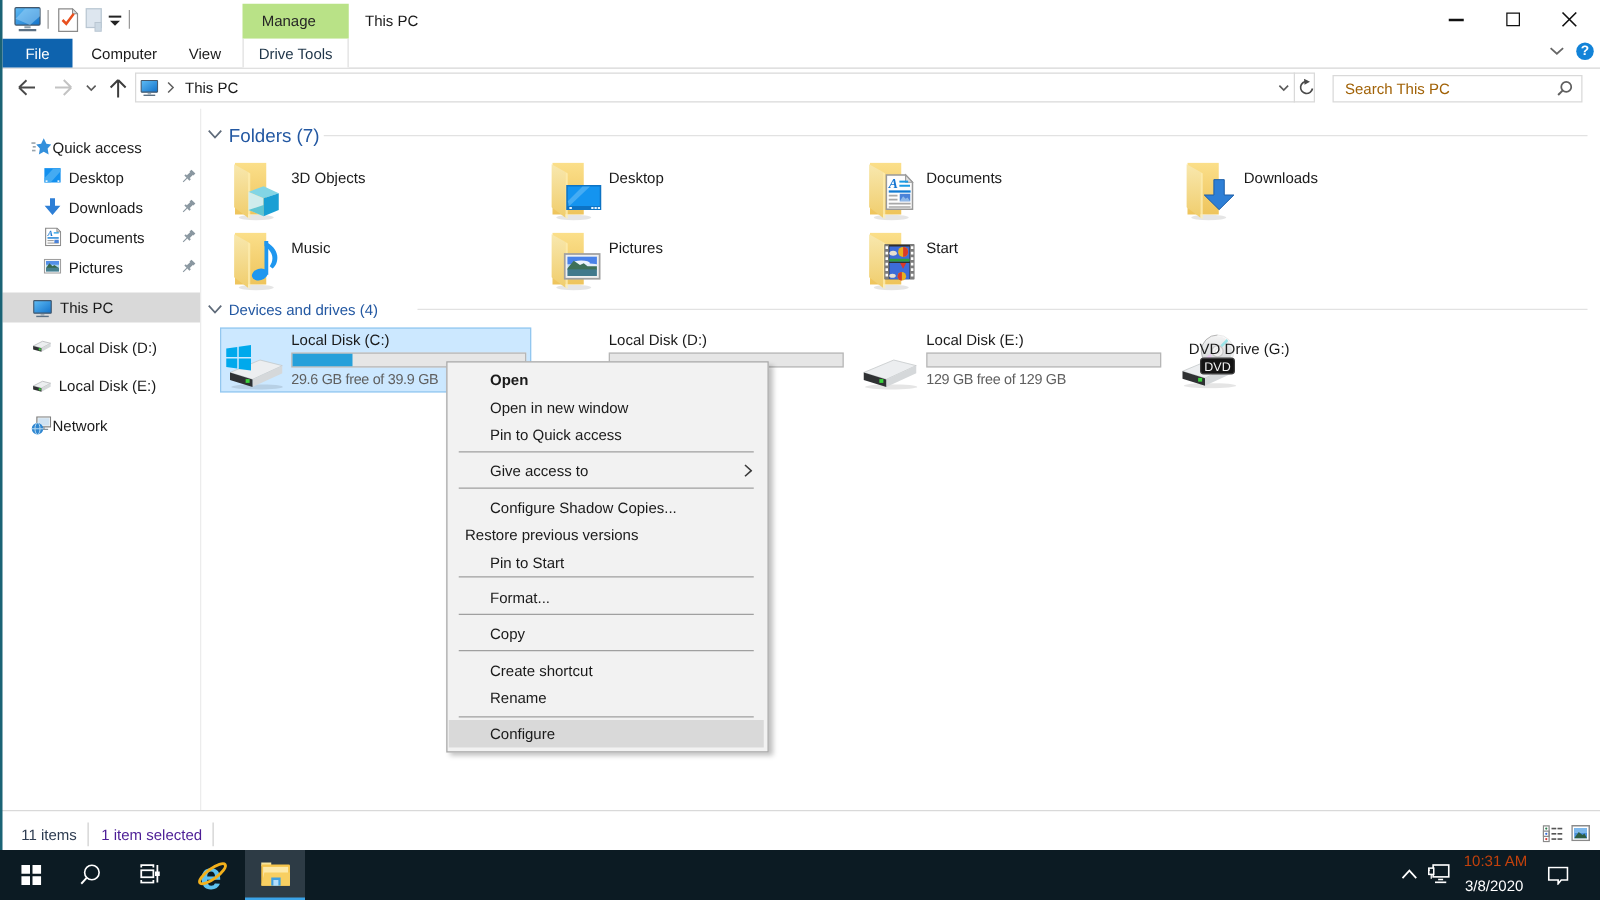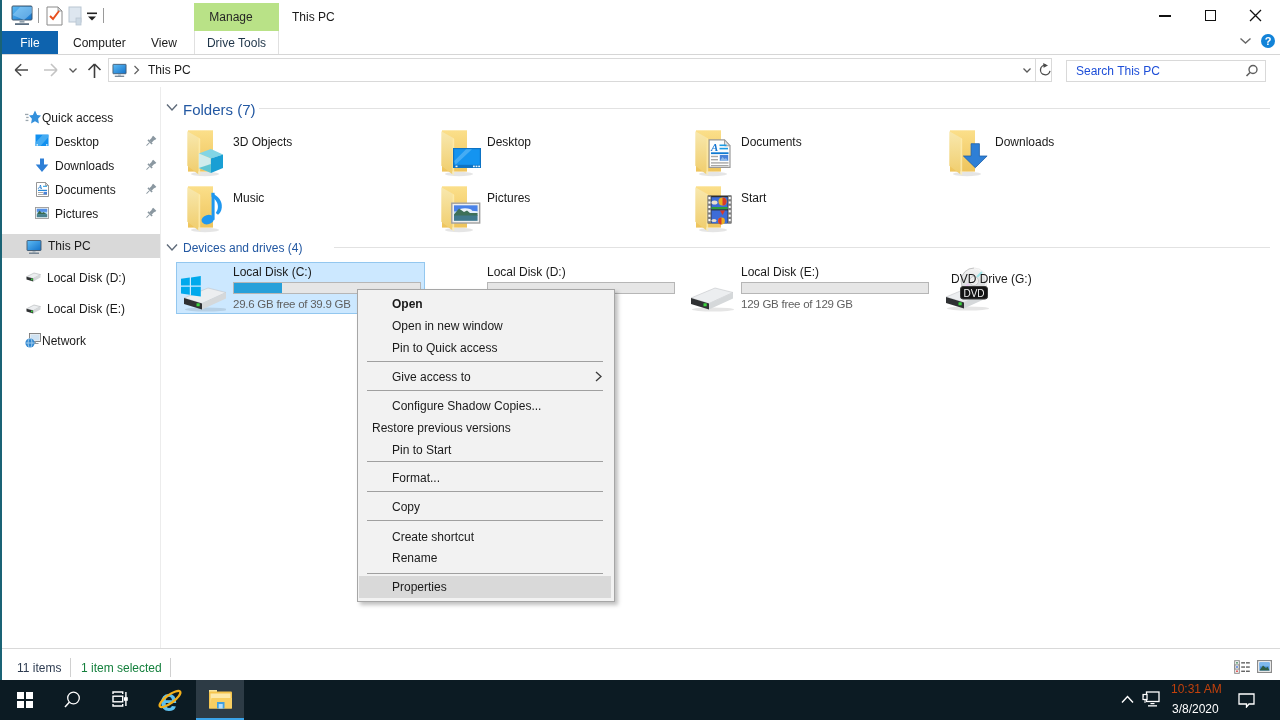--- a/index.html
+++ b/index.html
@@ -123,21 +123,21 @@
 <div class="txt ctr" style="left:148px;top:70px">This PC</div>
 <svg class="abs" style="left:1022px;top:67px" width="10" height="7" viewBox="0 0 10 7">
   <path d="M1.5,1.5 L5,5 L8.5,1.5" fill="none" stroke="#5a5a5a" stroke-width="1.3"></path>
 </svg>
 <div class="abs" style="left:1035px;top:58px;width:1px;height:24px;background:#d9d9d9"></div>
 <svg class="abs" style="left:1038.5px;top:63px" width="13" height="14" viewBox="0 0 13 14">
   <path d="M11,7.8 A4.8,4.8 0 1 1 6.8,2.2" fill="none" stroke="#4a4a4a" stroke-width="1.3"></path>
   <polygon points="4.2,0 9,2.4 4.6,4.8" fill="#4a4a4a"></polygon>
 </svg>
 <div class="abs" style="left:1066px;top:60px;width:200px;height:22px;border:1px solid #d9d9d9;background:#fff"></div>
-<div class="txt ctr" style="left:1076px;top:71px;color:#1d4ed8">Search This PC</div>
+<div class="txt ctr" style="left:1076px;top:71px;color:#a16207">Search This PC</div>
 <svg class="abs" style="left:1245px;top:64px" width="14" height="14" viewBox="0 0 14 14">
   <circle cx="8" cy="5.5" r="4" fill="none" stroke="#5f5f5f" stroke-width="1.4"></circle>
   <path d="M5,8.5 L1.5,12" stroke="#5f5f5f" stroke-width="1.6"></path>
 </svg>
 
 <div class="abs" style="left:160px;top:87px;width:1px;height:561px;background:#ececec"></div>
 
 <div class="abs" style="left:2px;top:234px;width:158px;height:24px;background:#d9d9d9"></div>
 
 <svg class="abs" style="left:25px;top:110px" width="16" height="15" viewBox="0 0 16 15">
@@ -416,26 +416,26 @@
 <div class="txt ctr" style="left:372px;top:427.5px">Restore previous versions</div>
 <div class="txt ctr" style="left:392px;top:449.5px">Pin to Start</div>
 <div class="abs" style="left:367px;top:461px;width:236px;height:1px;background:#a0a0a0"></div>
 <div class="txt ctr" style="left:392px;top:478px">Format...</div>
 <div class="abs" style="left:367px;top:490.5px;width:236px;height:1px;background:#a0a0a0"></div>
 <div class="txt ctr" style="left:392px;top:507px">Copy</div>
 <div class="abs" style="left:367px;top:519.5px;width:236px;height:1px;background:#a0a0a0"></div>
 <div class="txt ctr" style="left:392px;top:536.5px">Create shortcut</div>
 <div class="txt ctr" style="left:392px;top:558px">Rename</div>
 <div class="abs" style="left:367px;top:572.5px;width:236px;height:1px;background:#a0a0a0"></div>
-<div class="txt ctr" style="left:392px;top:587px">Properties</div>
+<div class="txt ctr" style="left:392px;top:587px">Configure</div>
 
 <div class="abs" style="left:0;top:648px;width:1280px;height:1px;background:#d9d9d9"></div>
 <div class="txt ctr" style="left:17px;top:667.5px;color:#2e3c51">11 items</div>
 <div class="abs" style="left:70px;top:658px;width:1px;height:19px;background:#d0d0d0"></div>
-<div class="txt ctr" style="left:81px;top:667.5px;color:#15803d">1 item selected</div>
+<div class="txt ctr" style="left:81px;top:667.5px;color:#4c1d95">1 item selected</div>
 <div class="abs" style="left:170px;top:658px;width:1px;height:19px;background:#d0d0d0"></div>
 <svg class="abs" style="left:1234px;top:660px" width="17" height="14" viewBox="0 0 17 14">
   <rect x="0.7" y="0.7" width="4.6" height="12.6" fill="none" stroke="#8a8a8a" stroke-width="1"></rect>
   <rect x="0.7" y="4.9" width="4.6" height="4.2" fill="none" stroke="#8a8a8a" stroke-width="1"></rect>
   <circle cx="3" cy="2.8" r="0.9" fill="#2e7d4f"></circle>
     <circle cx="3" cy="7" r="0.9" fill="#3a6fd8"></circle>
     <circle cx="3" cy="11.2" r="0.9" fill="#d83a3a"></circle>
   <g fill="#555">
     <rect x="7.2" y="2.2" width="3.8" height="1.3"></rect>
       <rect x="12" y="2.2" width="3.8" height="1.3"></rect>

